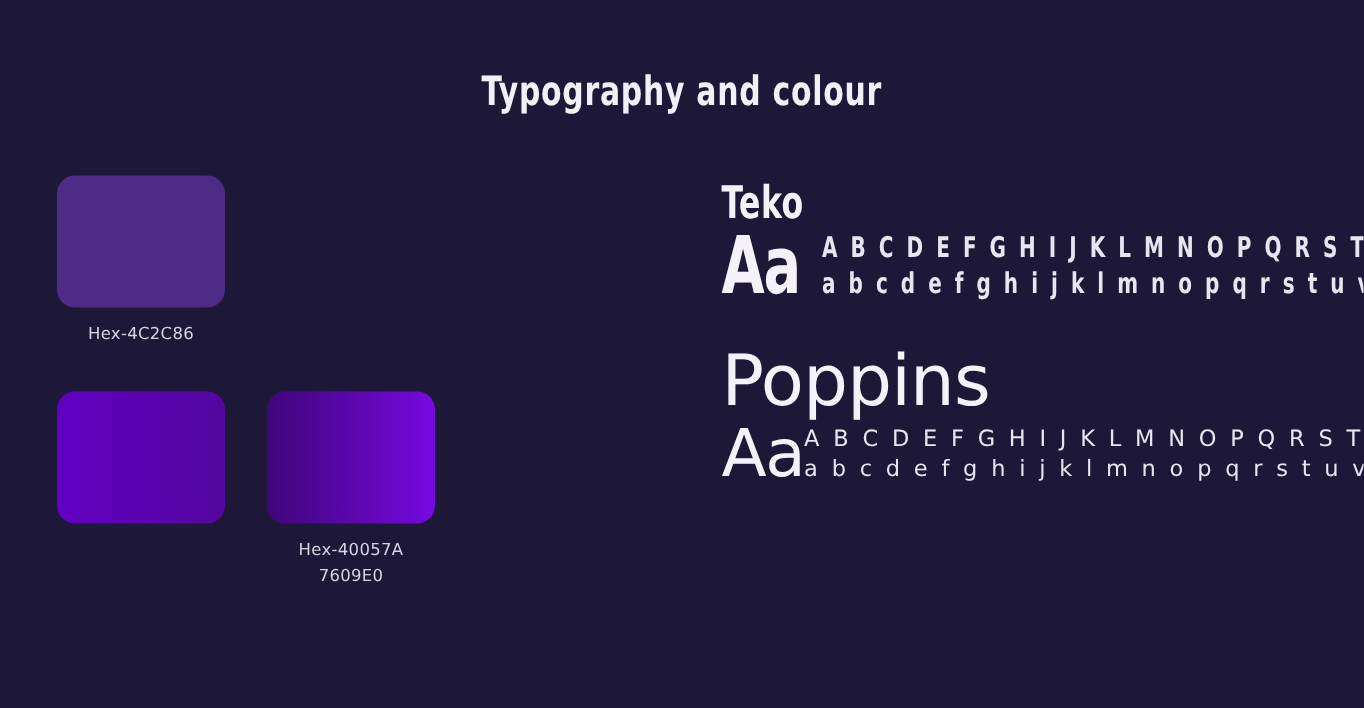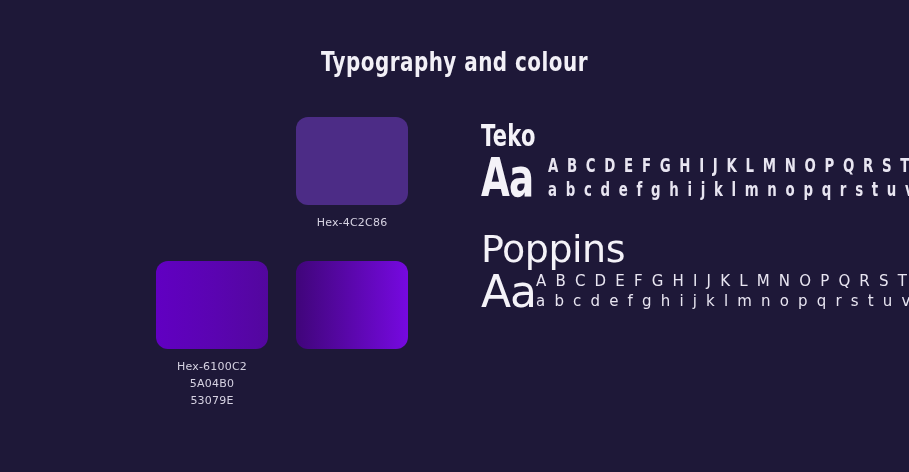--- a/index.html
+++ b/index.html
@@ -42,21 +42,20 @@
   
   #palette {
     position: absolute;
     left: 38px;
     top: 117px;
     width: 370px;
   }
   .swatch-row {
     display: flex;
     gap: 28px;
-    justify-content: flex-end;
   }
   .swatch-cell {
     width: 112px;
     display: flex;
     flex-direction: column;
     align-items: center;
   }
   .swatch-chip {
     width: 112px;
     height: 88px;
@@ -132,21 +131,21 @@
 
   
   .poppins-face {
     font-family: "DejaVu Sans", "Liberation Sans", sans-serif;
     font-weight: normal;
   }
   #poppins-block {
     margin-top: 24px;
   }
   #poppins-block .font-name {
-    font-size: 38px;
+    font-size: 47px;
     letter-spacing: -0.5px;
   }
   #poppins-block .specimen-aa {
     font-size: 44px;
     letter-spacing: -1px;
   }
   #poppins-block .alpha-row {
     font-size: 15px;
     letter-spacing: 2.2px;
   }
@@ -165,26 +164,25 @@
         <div class="swatch-chip" style="background: rgb(76, 44, 134);"></div>
         <div class="swatch-label">Hex-4C2C86</div>
       </div>
     </div>
 
     <div class="row-gap"></div>
 
     <div class="swatch-row">
       <div class="swatch-cell">
         <div class="swatch-chip" style="background: linear-gradient(90deg, rgb(97, 0, 194) 0%, rgb(90, 4, 176) 55%, rgb(83, 7, 158) 100%);"></div>
-        <div class="swatch-label">Hex-6100C2
-5A04B0
-53079E</div>
       </div>
       <div class="swatch-cell">
         <div class="swatch-chip" style="background: linear-gradient(90deg, rgb(64, 5, 122) 0%, rgb(118, 9, 224) 100%);"></div>
+        <div class="swatch-label">Hex-40057A
+7609E0</div>
       </div>
     </div>
 
   </div>
 
   <div id="typography">
 
     <div class="font-block" id="teko-block">
       <div class="font-name teko-face">Teko</div>
       <div class="specimen">

